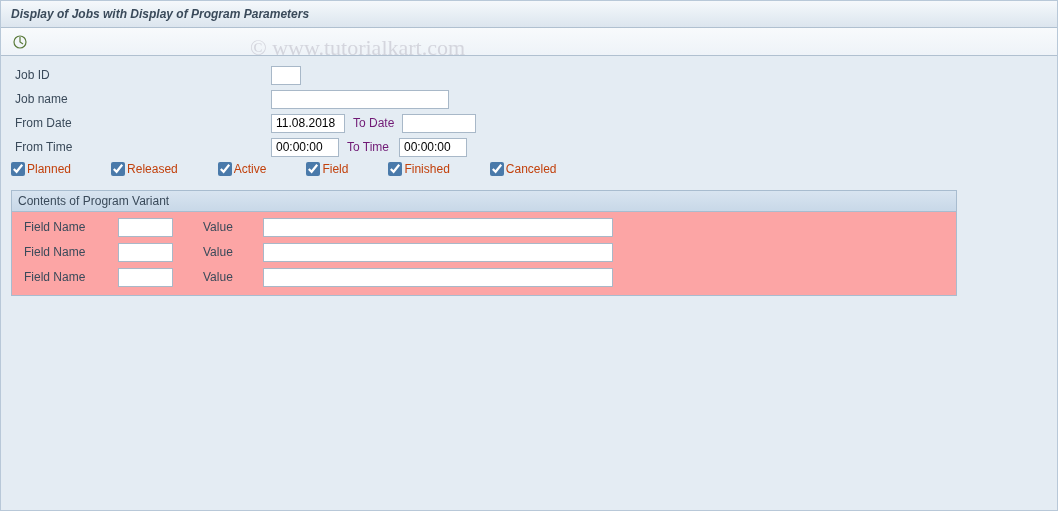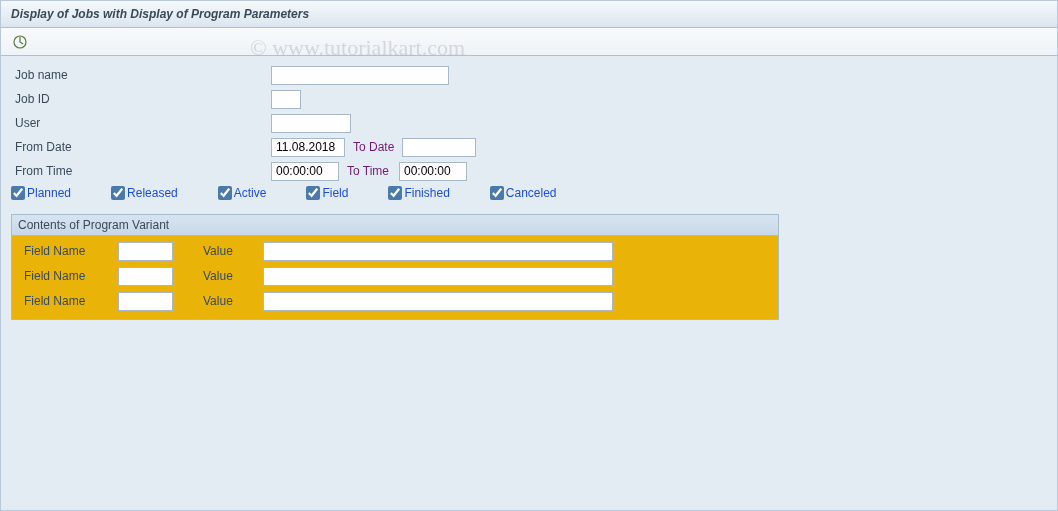--- a/index.html
+++ b/index.html
@@ -100,26 +100,26 @@
       align-items: center;
       margin-right: 40px;
     }
     .checkbox-item input[type="checkbox"] {
       width: 14px;
       height: 14px;
       margin-right: 2px;
       accent-color: #4a7aaa;
     }
     .checkbox-item label {
-      color: #1d4ed8;
+      color: #c2410c;
     }
     .group-box {
       border: 1px solid #a8bccf;
-      background: #eab308;
-      width: 768px;
+      background: #fca5a5;
+      width: 946px;
       margin-top: 14px;
     }
     .group-header {
       background: linear-gradient(to bottom, #d8e4f0 0%, #c8d8e8 100%);
       border-bottom: 1px solid #a8bccf;
       padding: 3px 6px;
       color: #3a4a5a;
       font-size: 12px;
     }
     .group-content {
@@ -156,33 +156,29 @@
       <path d="M8 3 L8 8 L11 10" fill="none" stroke="#5a7a3a" stroke-width="1.2"></path>
     </svg>
   </div>
 </div>
 
 <div class="watermark">© www.tutorialkart.com</div>
 
 <div class="content">
 
   <div class="form-row">
+    <span class="label">Job ID</span>
+    <input type="text" class="input-jobid" value="" style="">
+  </div>
+
+  <div class="form-row">
     <span class="label">Job name</span>
     <input type="text" class="input-jobname" value="" style="">
   </div>
 
-  <div class="form-row">
-    <span class="label">Job ID</span>
-    <input type="text" class="input-jobid" value="" style="">
-  </div>
-
-  <div class="form-row">
-    <span class="label">User</span>
-    <input type="text" class="input-user" value="" style="">
-  </div>
 
   <div class="form-row">
     <span class="label">From Date</span>
     <input type="text" class="input-date" value="11.08.2018" style="">
     <span class="label-short">To Date</span>
     <input type="text" class="input-date" value="" style="">
   </div>
 
   <div class="form-row">
     <span class="label">From Time</span>

